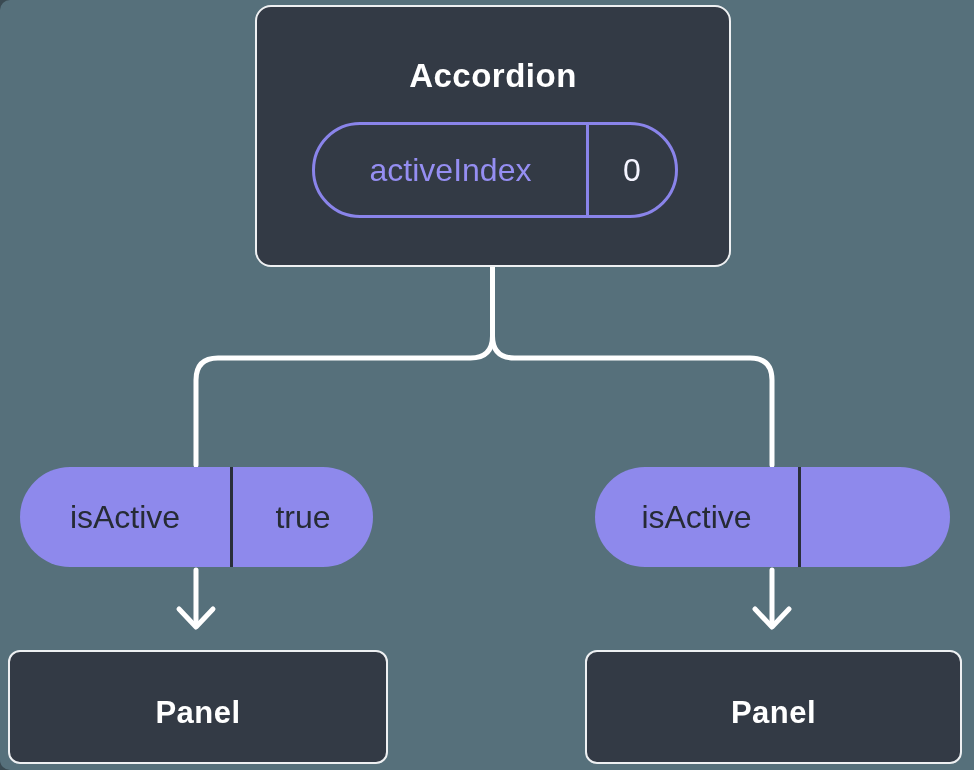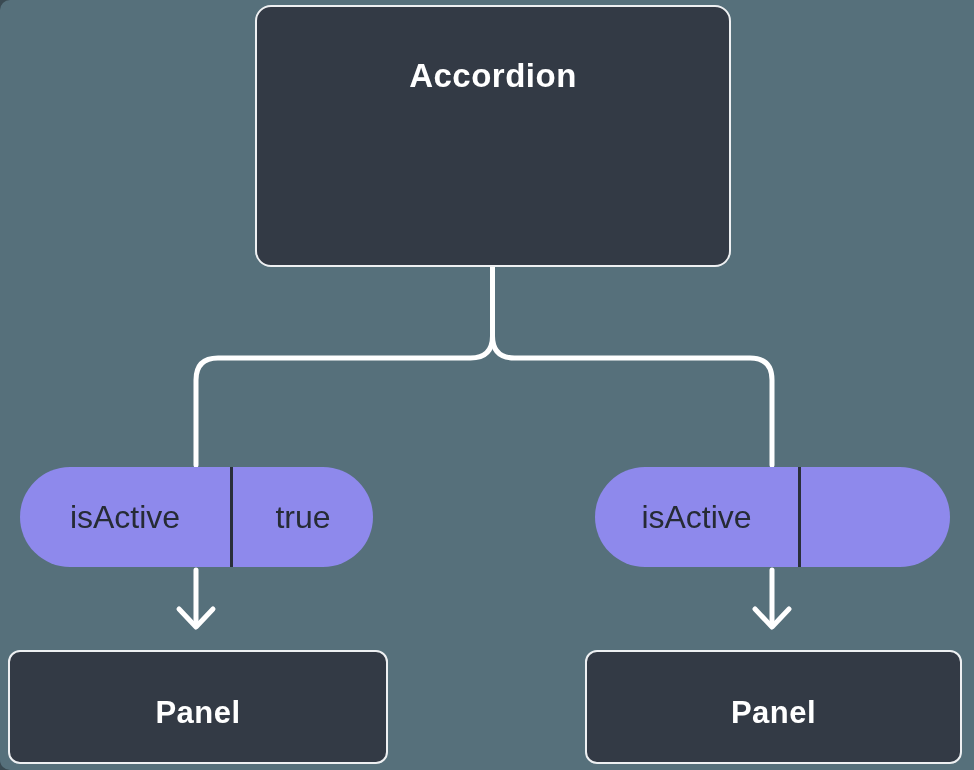--- a/index.html
+++ b/index.html
@@ -80,20 +80,25 @@
     <path d="M492.5 266 V336 Q492.5 358 470.5 358 H218 Q196 358 196 380 V465" stroke="#ffffff" stroke-width="5" fill="none" stroke-linecap="round"></path>
     <path d="M492.5 336 Q492.5 358 514.5 358 H750 Q772 358 772 380 V465" stroke="#ffffff" stroke-width="5" fill="none" stroke-linecap="round"></path>
     <path d="M196 570 V624" stroke="#ffffff" stroke-width="5" stroke-linecap="round"></path>
     <path d="M179 609 L196 627 L213 609" stroke="#ffffff" stroke-width="5" fill="none" stroke-linecap="round" stroke-linejoin="round"></path>
     <path d="M772 570 V624" stroke="#ffffff" stroke-width="5" stroke-linecap="round"></path>
     <path d="M755 609 L772 627 L789 609" stroke="#ffffff" stroke-width="5" fill="none" stroke-linecap="round" stroke-linejoin="round"></path>
   </svg>
 
   <div class="node-box accordion-box">
     <div class="accordion-title">Accordion</div>
+    <div class="state-pill">
+      <div class="pill-name">activeIndex</div>
+      <div class="pill-divider"></div>
+      <div class="pill-value">0</div>
+    </div>
   </div>
 
   <div class="prop-pill prop-pill-left">
     <div class="pill-name">isActive</div>
     <div class="pill-divider"></div>
     <div class="pill-value">true</div>
   </div>
 
   <div class="prop-pill prop-pill-right">
     <div class="pill-name">isActive</div>

